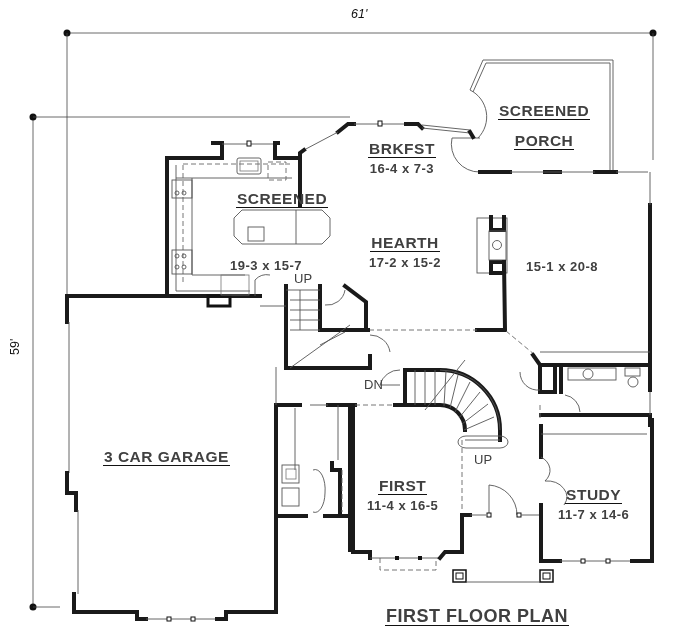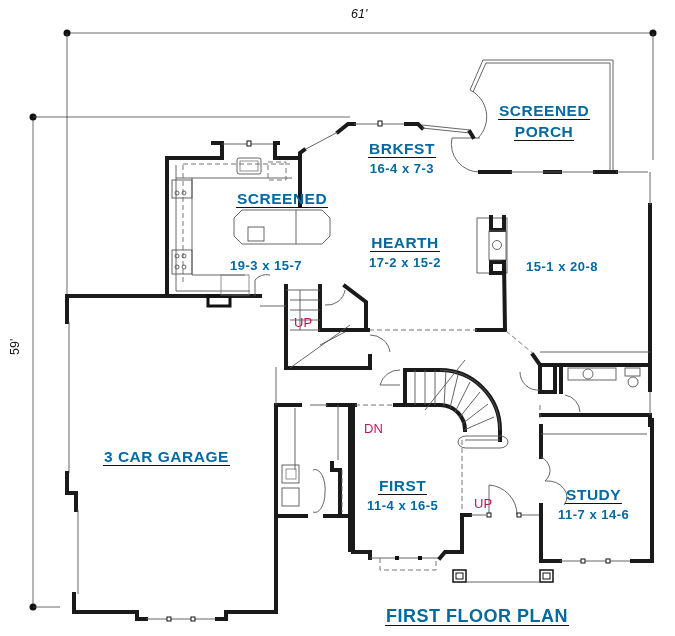--- a/index.html
+++ b/index.html
@@ -4,24 +4,24 @@
   <style>
     html, body { margin: 0; padding: 0; background: #ffffff; }
     body { width: 675px; height: 636px; position: relative; overflow: hidden; font-family: "Liberation Sans", sans-serif; }
     svg.plan { position: absolute; left: 0; top: 0; }
     .wall { fill: none; stroke: #1a1a1a; stroke-width: 4; stroke-linecap: square; }
     .thin { fill: none; stroke: #555; stroke-width: 0.9; }
     .thin2 { fill: none; stroke: #777; stroke-width: 0.8; }
     .dash { fill: none; stroke: #666; stroke-width: 0.9; stroke-dasharray: 5 3; }
     .dimline { stroke: #444; stroke-width: 0.8; }
     .dot { fill: #111; }
-    .lbl { position: absolute; text-align: center; font-weight: bold; color: #0369a1; white-space: nowrap; }
+    .lbl { position: absolute; text-align: center; font-weight: bold; color: #404040; white-space: nowrap; }
     .lbl .name { font-size: 15.5px; letter-spacing: 0.5px; border-bottom: 1.3px solid #111; padding: 0 1px 0 1px; display: inline-block; line-height: 17px; }
     .lbl .dims { display: block; font-weight: bold; font-size: 13px; letter-spacing: 0.5px; margin-top: 3px; }
-    .small { position: absolute; font-size: 13px; color: #be185d; margin-top: 44px; }
+    .small { position: absolute; font-size: 13px; color: #404040; }
     .dimtext { position: absolute; font-size: 12.5px; color: #111; }
   </style>
 </head>
 <body>
 
 <svg class="plan" width="675" height="636" viewBox="0 0 675 636">
 
   <g>
     <line class="dimline" x1="67" y1="33" x2="653" y2="33"></line>
     <circle class="dot" cx="67" cy="33" r="3.5"></circle>
@@ -226,21 +226,21 @@
     <rect x="606" y="559" width="4" height="4" fill="#fff" stroke="#111" stroke-width="1"></rect>
     <polyline class="wall" points="632,561 652,561 652,420"></polyline>
   </g>
 </svg>
 
 <div class="dimtext" style="left:351px; top:7px;font-style:italic;">61'</div>
 <div class="dimtext" style="left:8px; top:355px; transform:rotate(-90deg); transform-origin:left top;">59'</div>
 
 <div class="lbl" style="left:498px; top:102px;">
   <span class="name" style="display:block; border-bottom:1.3px solid #111;">SCREENED</span>
-  <span class="name" style="margin-top:3px;text-align:center;">PORCH</span>
+  <span class="name" style="margin-top:12px;text-align:center;">PORCH</span>
 </div>
 
 <div class="lbl" style="left:368px; top:140px;">
   <span class="name">BRKFST</span>
   <span class="dims">16-4 x 7-3</span>
 </div>
 
 <div class="lbl" style="left:236px; top:190px;">
   <span class="name">SCREENED</span>
 </div>

